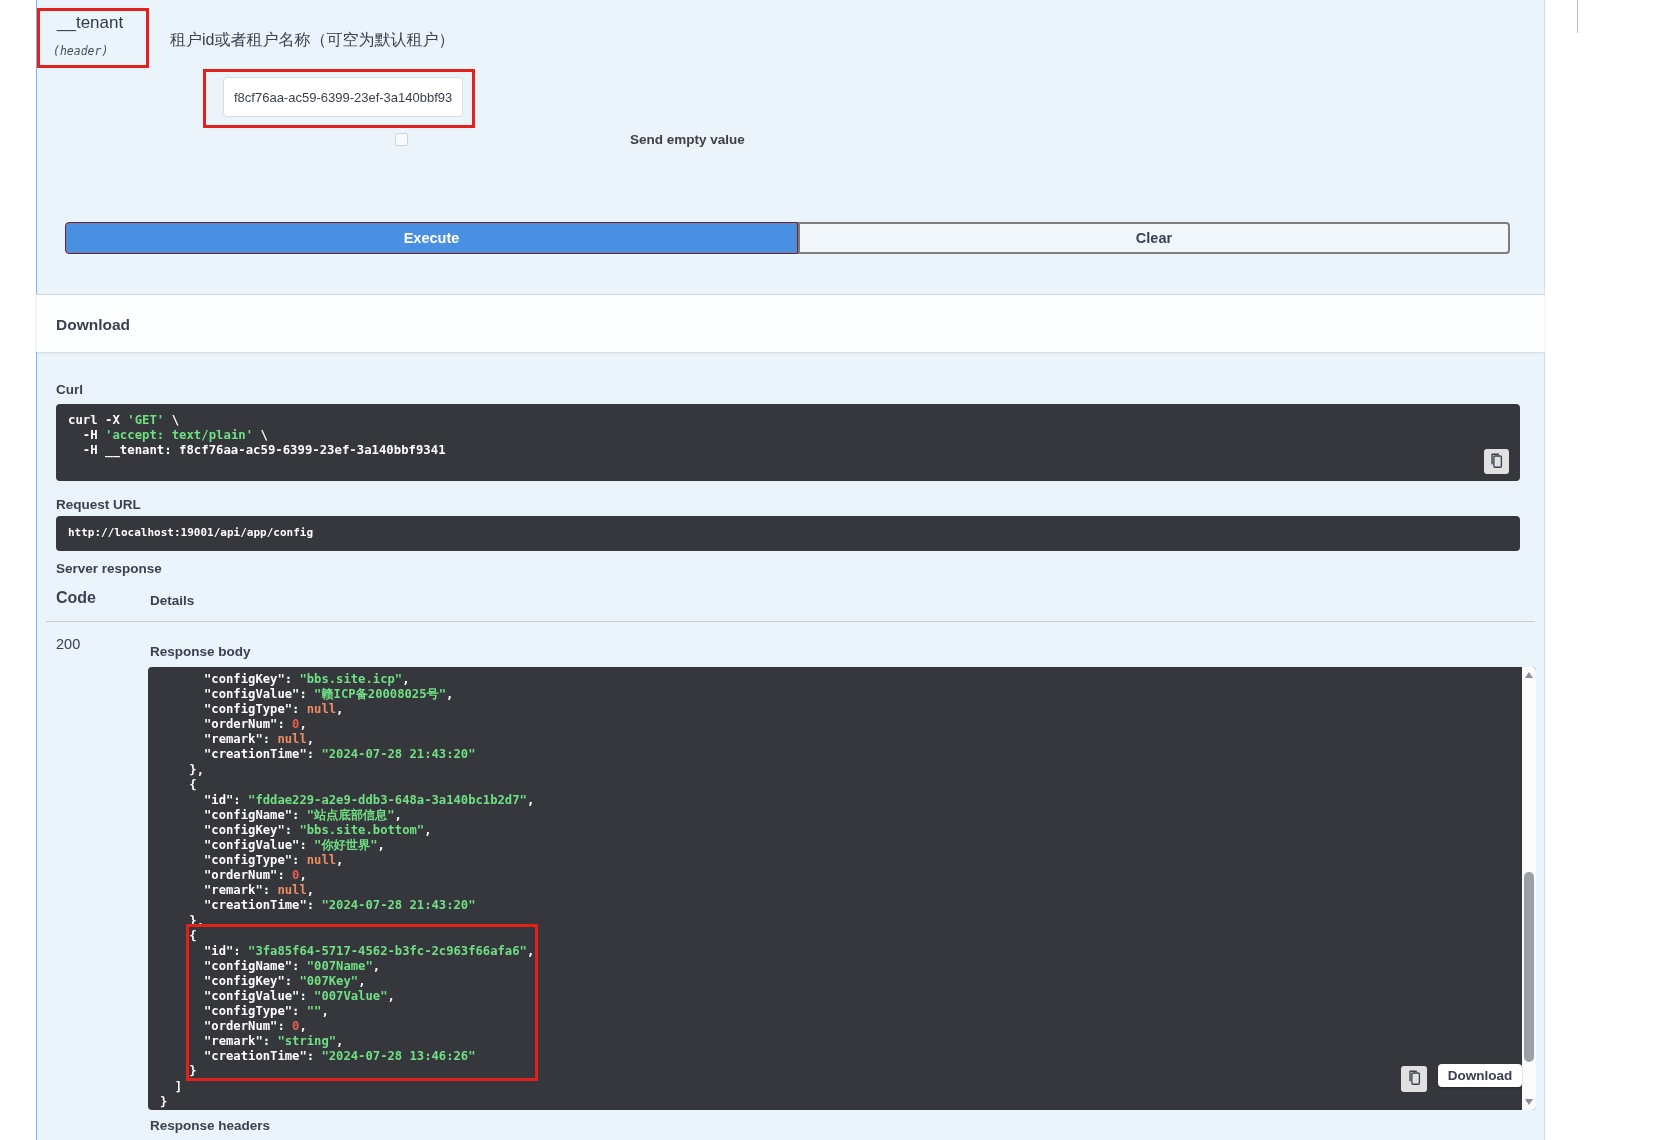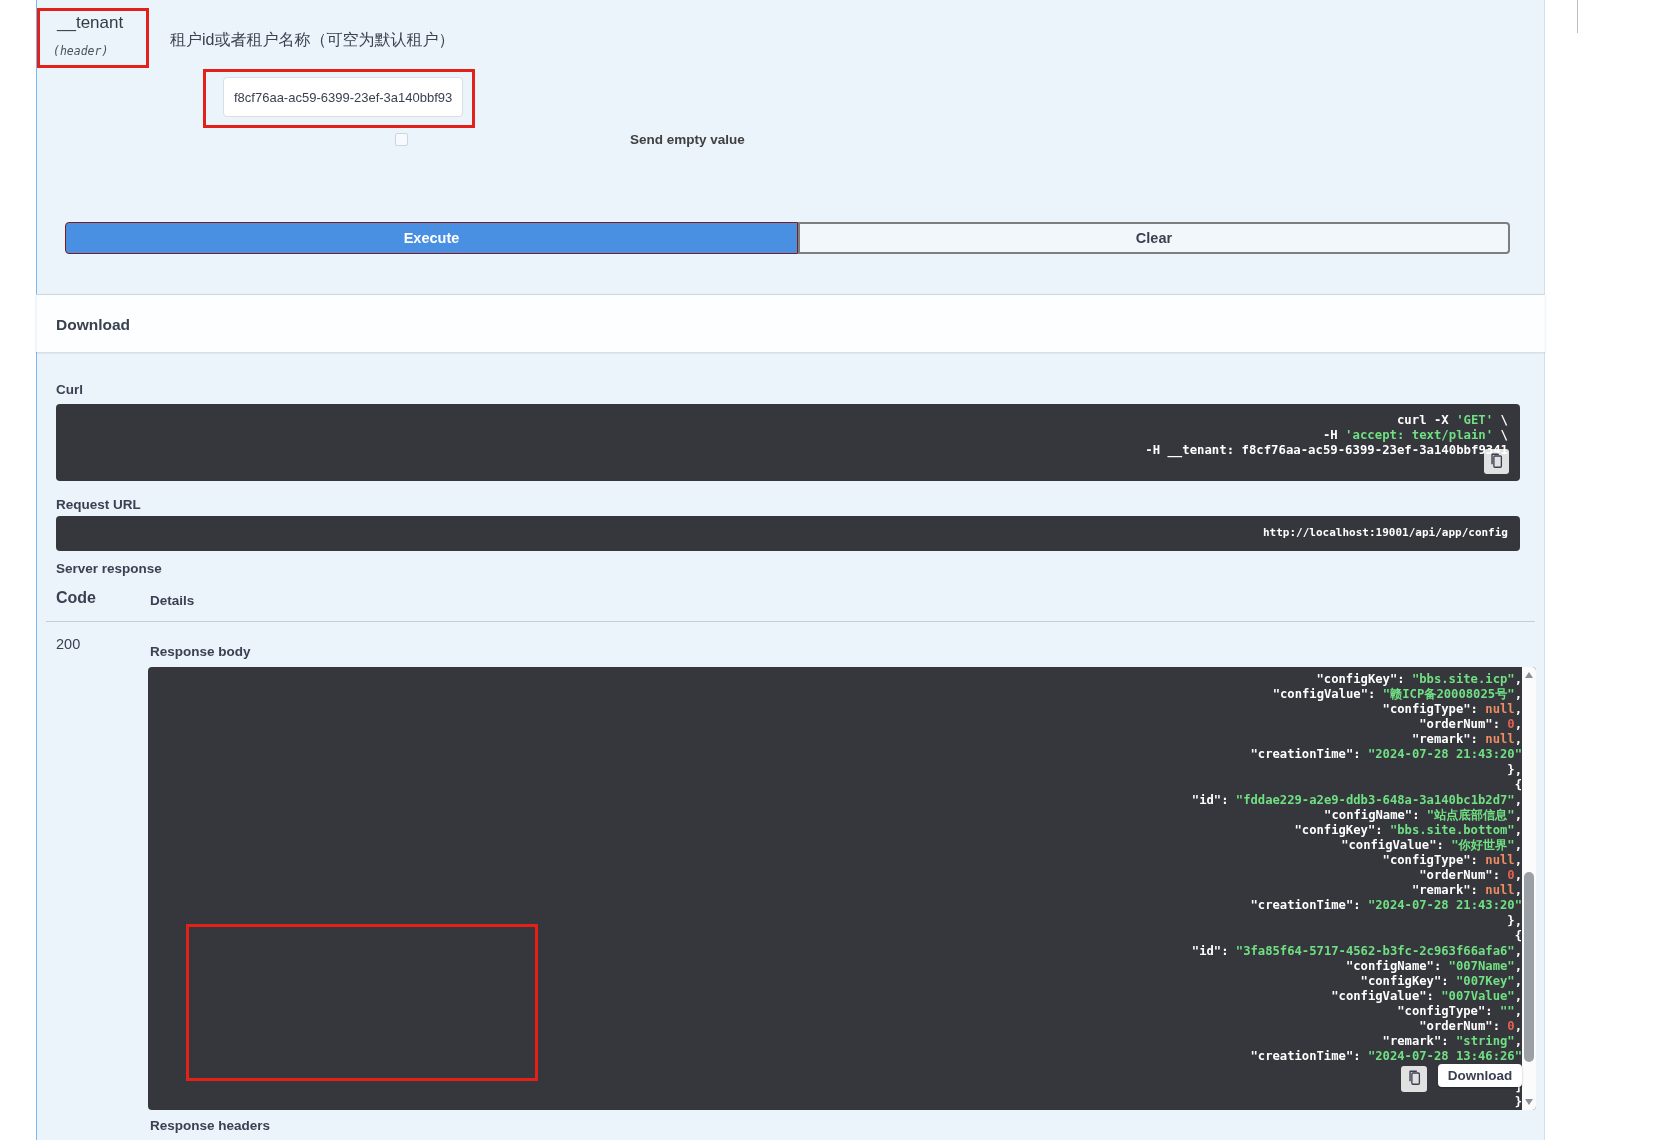--- a/index.html
+++ b/index.html
@@ -35,21 +35,21 @@
                background:rgba(255,255,255,0.85); border-top:1px solid #cfd8e0;
                box-shadow:0 1px 2px rgba(0,0,0,0.12); }
   .resp-band h4 { position:absolute; left:20px; top:21px; font-size:15.5px; color:#3b4151; }
 
   .lbl { position:absolute; font-size:13.5px; font-weight:bold; color:#3b4151; }
   .lbl-big { position:absolute; font-size:16px; font-weight:bold; color:#3b4151; }
   .code200 { position:absolute; font-size:14.5px; color:#3b4151; }
 
   
   .codeblock { position:absolute; background:#35373c; border-radius:4px;
-               font-family:"DejaVu Sans Mono", monospace; font-weight:bold; color:#ffffff;text-align:right; }
+               font-family:"DejaVu Sans Mono", monospace; font-weight:bold; color:#ffffff; }
   .curl-block { left:56px; top:404px; width:1464px; height:77px; padding:9px 12px; font-size:12.3px; }
   .url-block  { left:56px; top:516px; width:1464px; height:35px; padding:10px 12px; font-size:11px; }
   .body-block { left:148px; top:667px; width:1388px; height:443px; padding:5px 14px 5px 12px; font-size:12.2px; }
   .cl { white-space:pre; line-height:15.1px; }
   .curl-block .cl { line-height:15.2px; }
   .tok-p { color:#ffffff; }
   .tok-s { color:#70e083; }
   .tok-n { color:#ee8c62; }
   .tok-num { color:#e5604f; }
 

